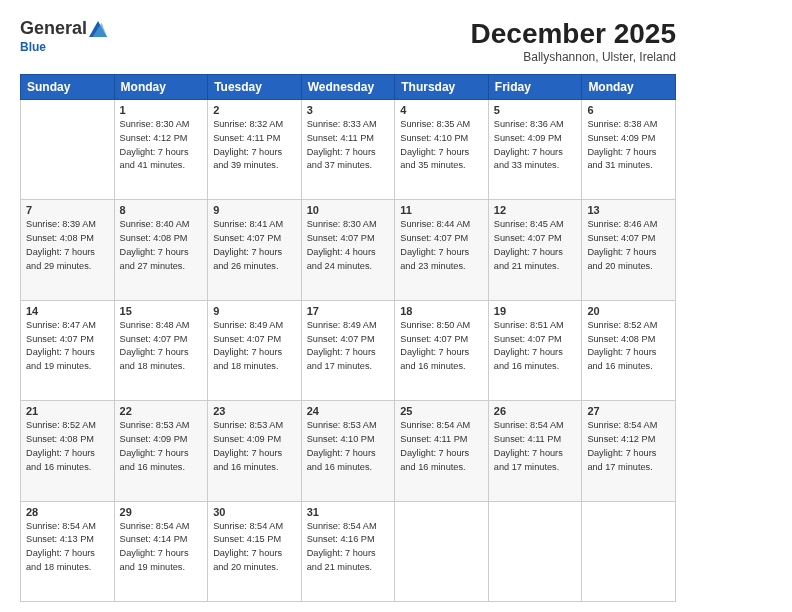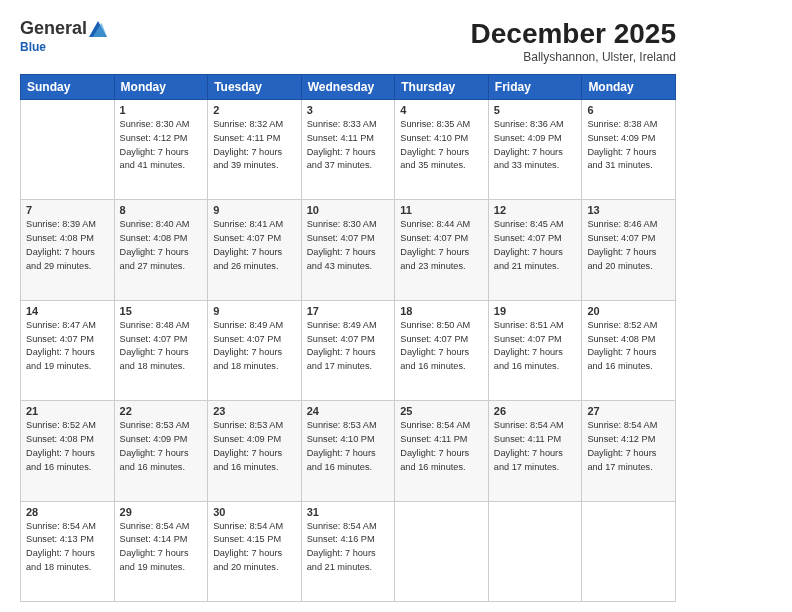--- a/index.html
+++ b/index.html
@@ -205,21 +205,21 @@
             <span>Sunrise: 8:41 AM</span><br>
             <span>Sunset: 4:07 PM</span><br>
             <span>Daylight: 7 hours and 26 minutes.</span>
           </div>
         </td>
           <td>
           <span class="day-number">10</span>
           <div class="day-info">
             <span>Sunrise: 8:30 AM</span><br>
             <span>Sunset: 4:07 PM</span><br>
-            <span>Daylight: 7 hours and 43 minutes.</span>
+            <span>Daylight: 4 hours and 24 minutes.</span>
           </div>
         </td>
           <td>
           <span class="day-number">11</span>
           <div class="day-info">
             <span>Sunrise: 8:44 AM</span><br>
             <span>Sunset: 4:07 PM</span><br>
             <span>Daylight: 7 hours and 23 minutes.</span>
           </div>
         </td>

